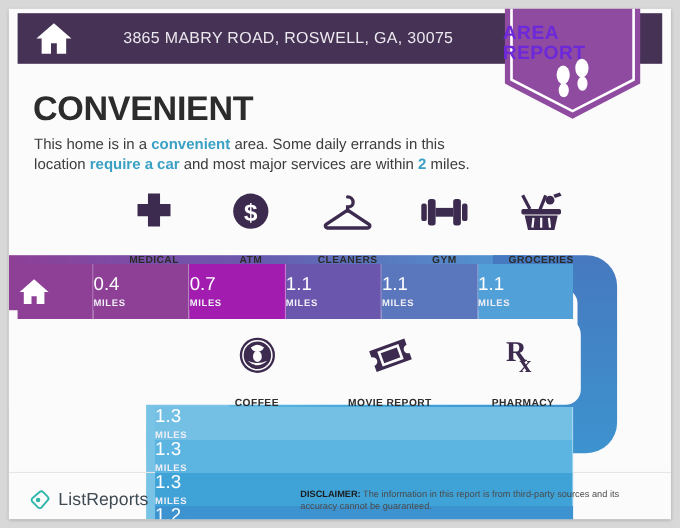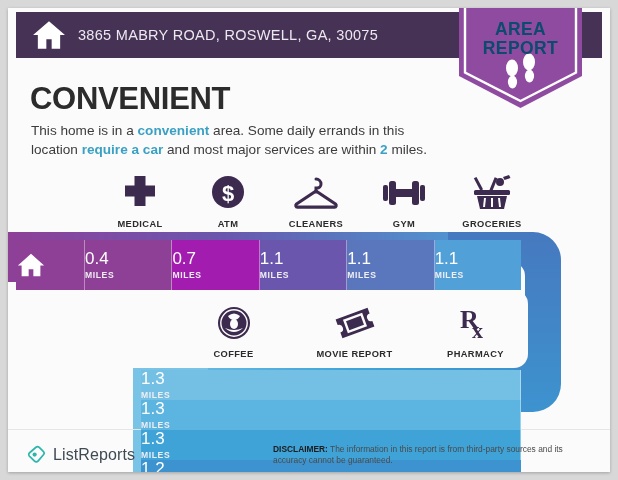--- a/index.html
+++ b/index.html
@@ -3,43 +3,43 @@
 <meta charset="utf-8">
 <style>
   html,body{margin:0;padding:0;background:#d8d8d8;}
   body{width:618px;height:480px;overflow:hidden;font-family:"Liberation Sans",sans-serif;}
 
   .card{position:absolute;left:8px;top:8px;width:602px;height:464px;background:#fbfbfb;
         box-shadow:0 1px 3px rgba(0,0,0,.25);overflow:hidden;}
 
   
   .addr-bar{position:absolute;left:8px;top:4px;width:586px;height:46px;background:#463255;
-            display:flex;align-items:center;z-index:6;}
+            display:flex;align-items:center;z-index:6;gap:34px;}
   .addr-home{width:34px;height:34px;margin-left:16px;margin-right:12px;flex:none;}
   .addr-text{color:#ece8ef;font-size:14.5px;letter-spacing:.3px;white-space:nowrap;}
 
   
   .badge{position:absolute;left:449px;top:-2px;width:127px;height:104px;z-index:9;}
   .badge svg{display:block;}
-  .badge-label{position:absolute;left:0;top:14px;width:127px;text-align:center;color:#0c4a6e;
+  .badge-label{position:absolute;left:0;top:14px;width:127px;text-align:left;color:#6d28d9;
                font-size:17.5px;font-weight:700;line-height:19px;letter-spacing:.4px;}
 
   
   .headline{position:absolute;left:22px;top:73px;font-size:31px;font-weight:700;color:#2c2c2c;
             letter-spacing:-.3px;}
   .blurb{position:absolute;left:23px;top:113px;width:420px;font-size:13.6px;line-height:19px;color:#3c3c3c;}
   .hl{color:#3aa0c4;font-weight:700;}
 
   
   .irow{position:absolute;display:flex;z-index:5;}
   .irow1{left:88px;top:166px;width:440px;}
   .irow2{left:165px;top:296px;width:363px;}
   .icell{flex:1;display:flex;flex-direction:column;align-items:center;}
   .icell svg{display:block;}
-  .ilabel{margin-top:7px;font-size:9.3px;font-weight:700;color:#2b2b2b;letter-spacing:.4px;white-space:nowrap;}
+  .ilabel{margin-top:19px;font-size:9.3px;font-weight:700;color:#2b2b2b;letter-spacing:.4px;white-space:nowrap;}
 
   
   .ribbon{position:absolute;left:0;top:0;width:602px;height:464px;z-index:1;}
 
   
   .panel-mid{position:absolute;left:0;top:282px;width:520px;height:78px;background:#fbfbfb;
              border-radius:0 14px 14px 0;z-index:3;}
   .panel-bot{position:absolute;left:160px;top:422px;width:442px;height:42px;background:#fbfbfb;
              border-radius:14px 0 0 0;z-index:3;}
 

